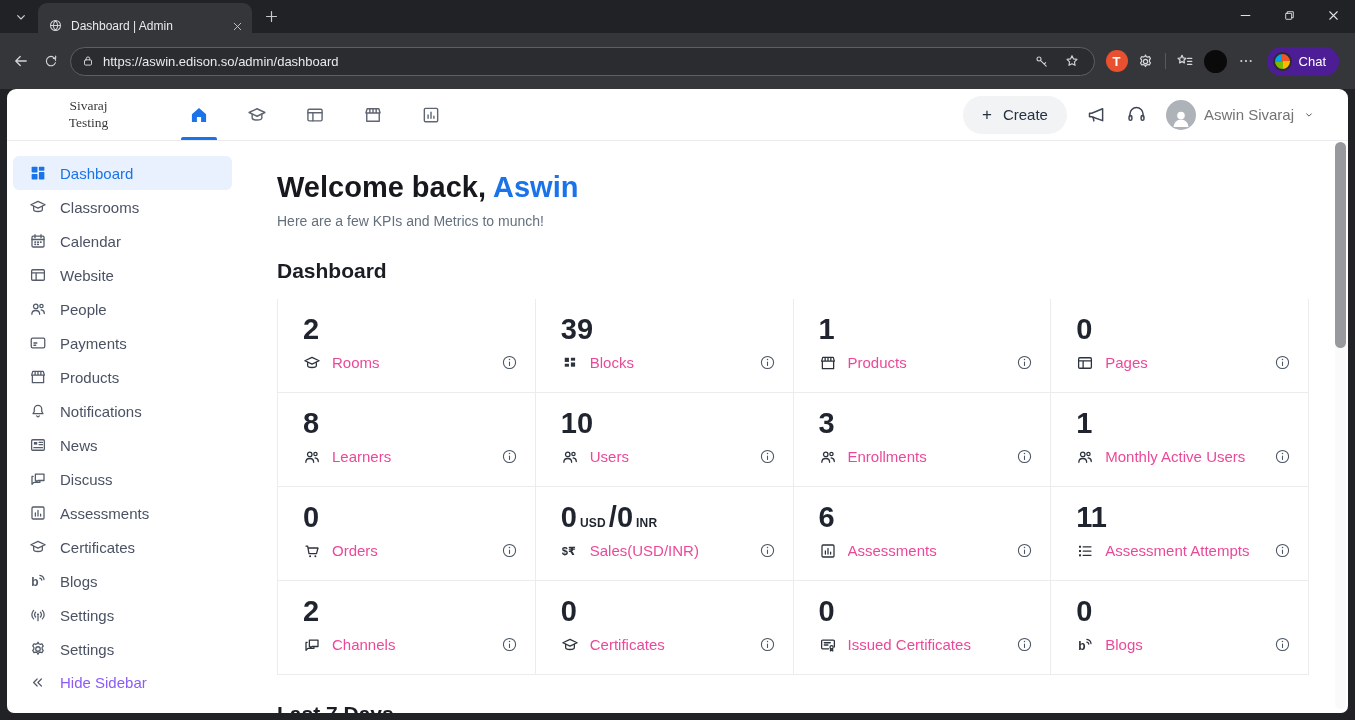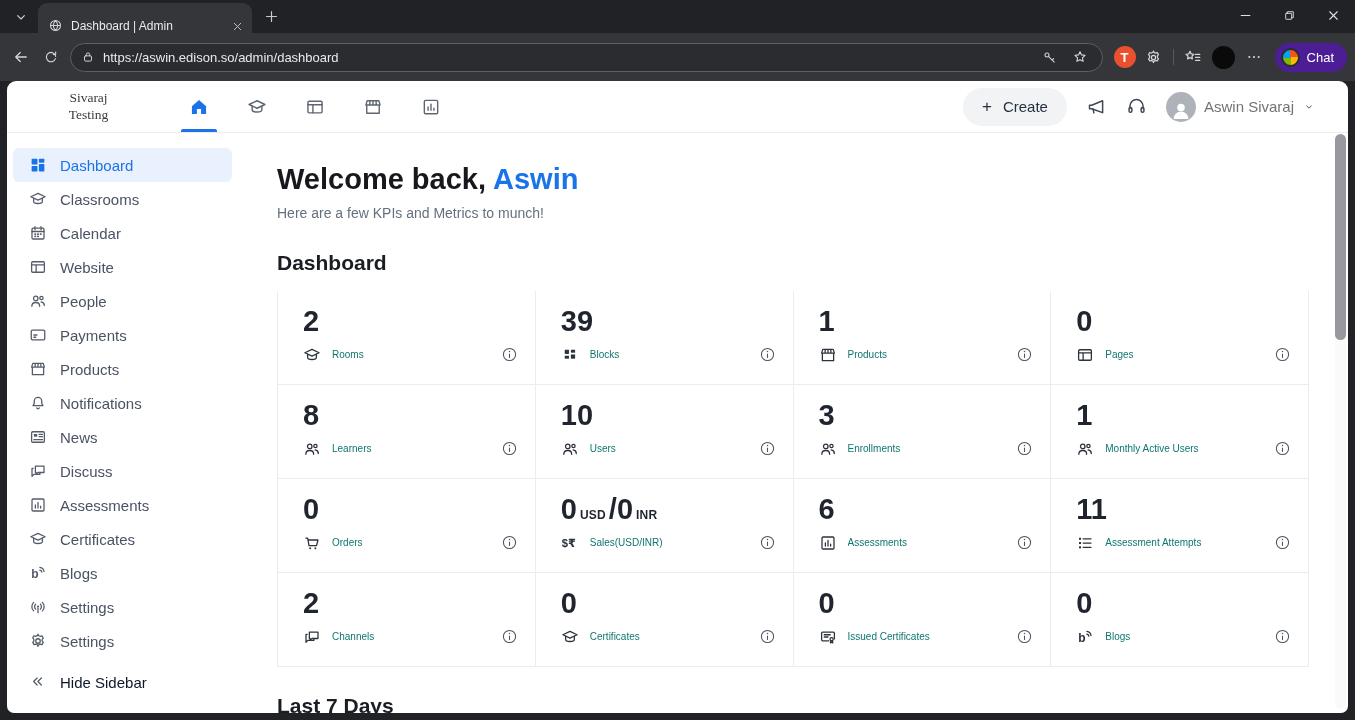--- a/index.html
+++ b/index.html
@@ -12,21 +12,21 @@
   .tab-search { width:30px; height:30px; align-self:center; margin-left:6px; display:flex; align-items:center; justify-content:center; color:#cdd0d4; }
   .tab { height:30px; width:214px; margin-left:2px; background:#35363a; border-radius:9px 9px 0 0; display:flex; align-items:flex-end; padding:0 8px 0 10px; gap:8px; color:#e8eaed; }
   .tab-fav { display:flex; color:#cfd2d6; }
   .tab-title { font-size:12px; flex:1; white-space:nowrap; overflow:hidden; }
   .tab-close { display:flex; color:#c7cacd; }
   .newtab { width:30px; height:30px; align-self:center; margin-left:4px; display:flex; align-items:center; justify-content:center; color:#c7cacd; }
   .wincontrols { margin-left:auto; display:flex; align-self:flex-start; }
   .winbtn { width:44px; height:31px; display:flex; align-items:center; justify-content:center; color:#dfe1e5; }
 
   
-  .toolbar { height:48px; background:#35363a; display:flex; align-items:center; padding:0 8px 0 6px; }
+  .toolbar { height:56px; background:#35363a; display:flex; align-items:center; padding:0 16px 0 6px; }
   .tbtn { width:30px; height:30px; border-radius:6px; display:flex; align-items:center; justify-content:center; color:#d2d5d9; flex-shrink:0; }
   .urlbar { flex:1; height:29px; background:#2b2c30; border:1px solid #5c5f66; border-radius:15px; display:flex; align-items:center; padding:0 10px 0 10px; margin:0 8px 0 4px; gap:8px; min-width:0; }
   .url-lock { display:flex; color:#cfd2d6; flex-shrink:0; }
   .url-text { font-size:13px; color:#e8eaed; flex:1; white-space:nowrap; overflow:hidden; }
   .url-right { display:flex; gap:6px; align-items:center; color:#cfd2d6; }
   .mini { width:24px; height:24px; display:flex; align-items:center; justify-content:center; }
   .ext-badge { width:22px; height:22px; border-radius:50%; background:#e8502f; color:#fff; font-size:13px; font-weight:bold; display:flex; align-items:center; justify-content:center; flex-shrink:0; margin:0 3px; }
   .tsep { width:1px; height:16px; background:#56595e; margin:0 4px; flex-shrink:0; }
   .profile-dot { width:23px; height:23px; border-radius:50%; background:#0a0a0b; flex-shrink:0; margin:0 4px; }
   .copilot { display:flex; align-items:center; gap:7px; background:#4c1d95; border-radius:15px; height:29px; padding:0 13px 0 6px; color:#fff; font-size:13px; margin-left:6px; flex-shrink:0; }
@@ -50,36 +50,36 @@
   .avatar { width:30px; height:30px; border-radius:50%; background:#aeb2b9; color:#fff; display:flex; align-items:flex-end; justify-content:center; overflow:hidden; }
   .user-name { font-size:15px; color:#737373; }
   .user-caret { color:#4c5360; display:flex; }
 
   .app-body { flex:1; display:flex; min-height:0; }
   .sidebar { width:233px; flex-shrink:0; display:flex; flex-direction:column; padding:15px 8px 14px 0; }
   .side-item { display:flex; align-items:center; gap:13px; height:34px; border-radius:6px; padding-left:16px; margin-left:6px; color:#4a5263; font-size:15px; cursor:pointer; flex-shrink:0; }
   .side-item .icn { width:18px; height:18px; display:flex; color:#545b69; }
   .side-item.active { background:var(--active-bg,#e8f1fd); color:var(--accent,#1a73e8); }
   .side-item.active .icn { color:var(--accent,#1a73e8); }
-  .side-hide { margin-top:auto; display:flex; align-items:center; gap:13px; padding-left:16px; margin-left:6px; height:34px; color:#0f172a; font-size:15px; cursor:pointer; }
+  .side-hide { margin-top:auto; display:flex; align-items:center; gap:13px; padding-left:16px; margin-left:6px; height:34px; color:#8b5cf6; font-size:15px; cursor:pointer; }
   .side-hide .icn { width:18px; height:18px; display:flex; color:#545b69; }
 
   .main { flex:1; padding:30px 0 0 37px; min-width:0; }
   .welcome { font-size:29px; font-weight:bold; color:#16181d; }
   .welcome .name { color:var(--accent,#1a73e8); }
   .subtitle { font-size:14px; color:#64707e; margin-top:9px; }
   .section-title { font-size:21px; font-weight:bold; color:#1a1d23; margin-top:30px; }
 
   .cards-grid { margin-top:16px; width:1032px; display:grid; grid-template-columns:repeat(4,1fr); border-left:1px solid #ebecee; }
   .card { height:94px; border-right:1px solid #ebecee; border-bottom:1px solid #ebecee; padding:15px 17px 0 25px; position:relative; background:#fff; }
   .card-num { font-size:29px; font-weight:bold; color:#1f242e; display:flex; align-items:baseline; line-height:1.1; }
   .vsmall { font-size:12px; font-weight:bold; margin:0 3px; letter-spacing:.2px; }
   .card-meta { display:flex; align-items:center; gap:11px; margin-top:8px; }
   .card-meta .icn { width:18px; height:18px; display:flex; color:#2d333d; flex-shrink:0; }
-  .card-label { font-size:10px; color:#0f766e; flex:1; white-space:nowrap; overflow:hidden; }
+  .card-label { font-size:15px; color:#ec4899; flex:1; white-space:nowrap; overflow:hidden; }
   .card-info { width:17px; height:17px; display:flex; color:#4b5563; cursor:pointer; flex-shrink:0; }
 
   .section-title.bottom { margin-top:27px; }
 
   .scrollbar { position:absolute; top:53px; right:2px; width:11px; bottom:4px; background:#fafafa; border-radius:6px; }
   .scroll-thumb { width:11px; height:206px; background:#97999e; border-radius:6px; cursor:pointer; }
 
   svg { display:block; }
 </style>
 </head>

